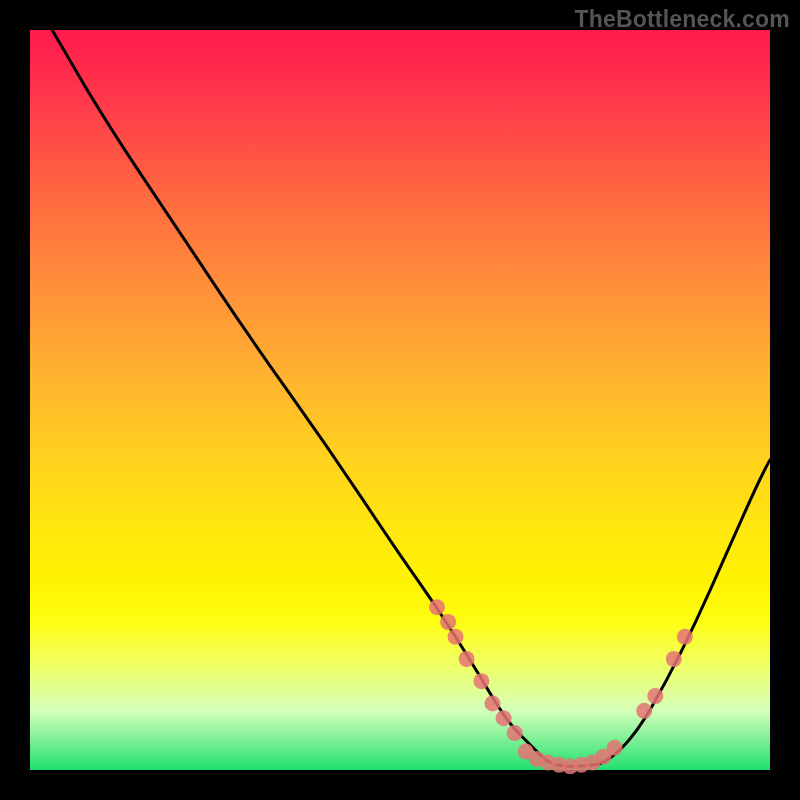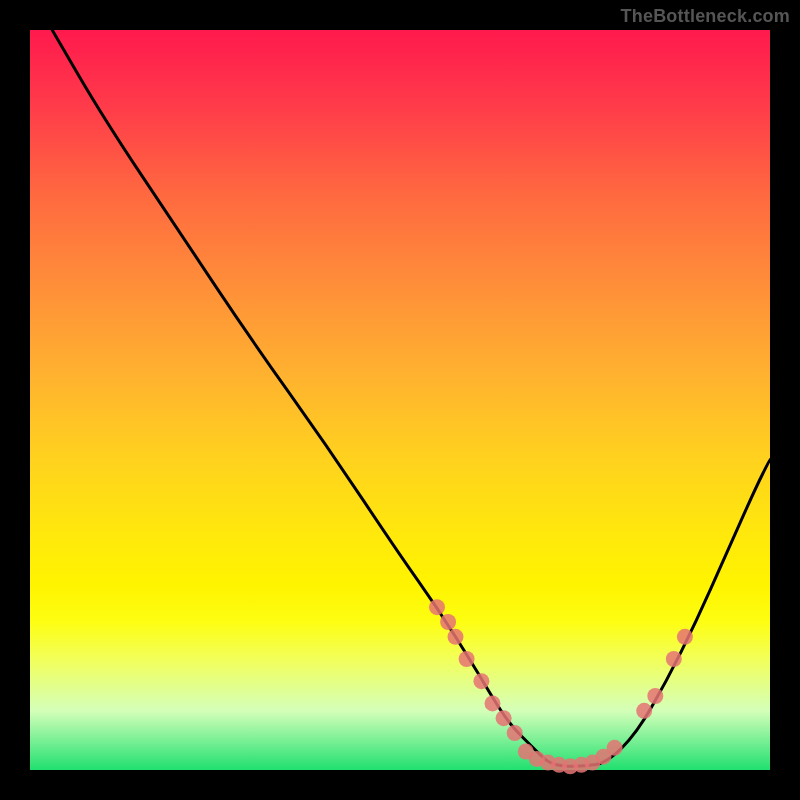--- a/index.html
+++ b/index.html
@@ -38,21 +38,21 @@
       #f2ff5a 85%,
       #d4ffb9 92%,
       #20e070 100%
     );
   }
   .watermark {
     position: absolute;
     top: 6px;
     right: 10px;
     color: #555;
-    font-size: 18px;
+    font-size: 23px;
     font-weight: 600;
     letter-spacing: 0.2px;
     user-select: none;
   }
   svg.curve {
     position: absolute;
     left: 0;
     top: 0;
     width: 740px;
     height: 740px;

